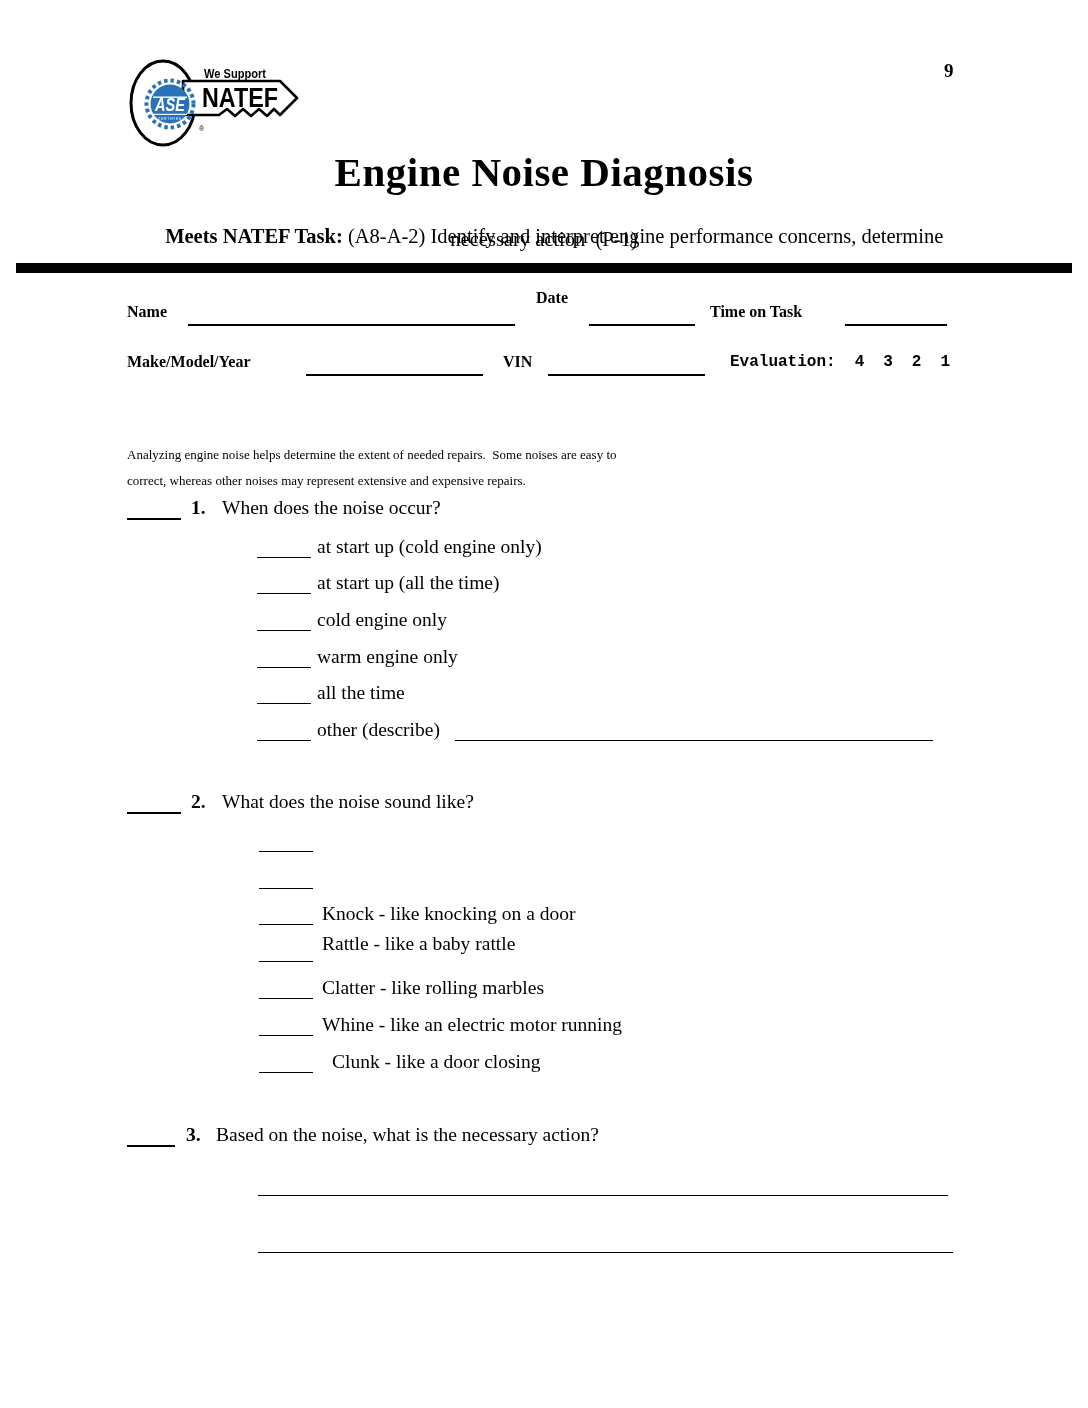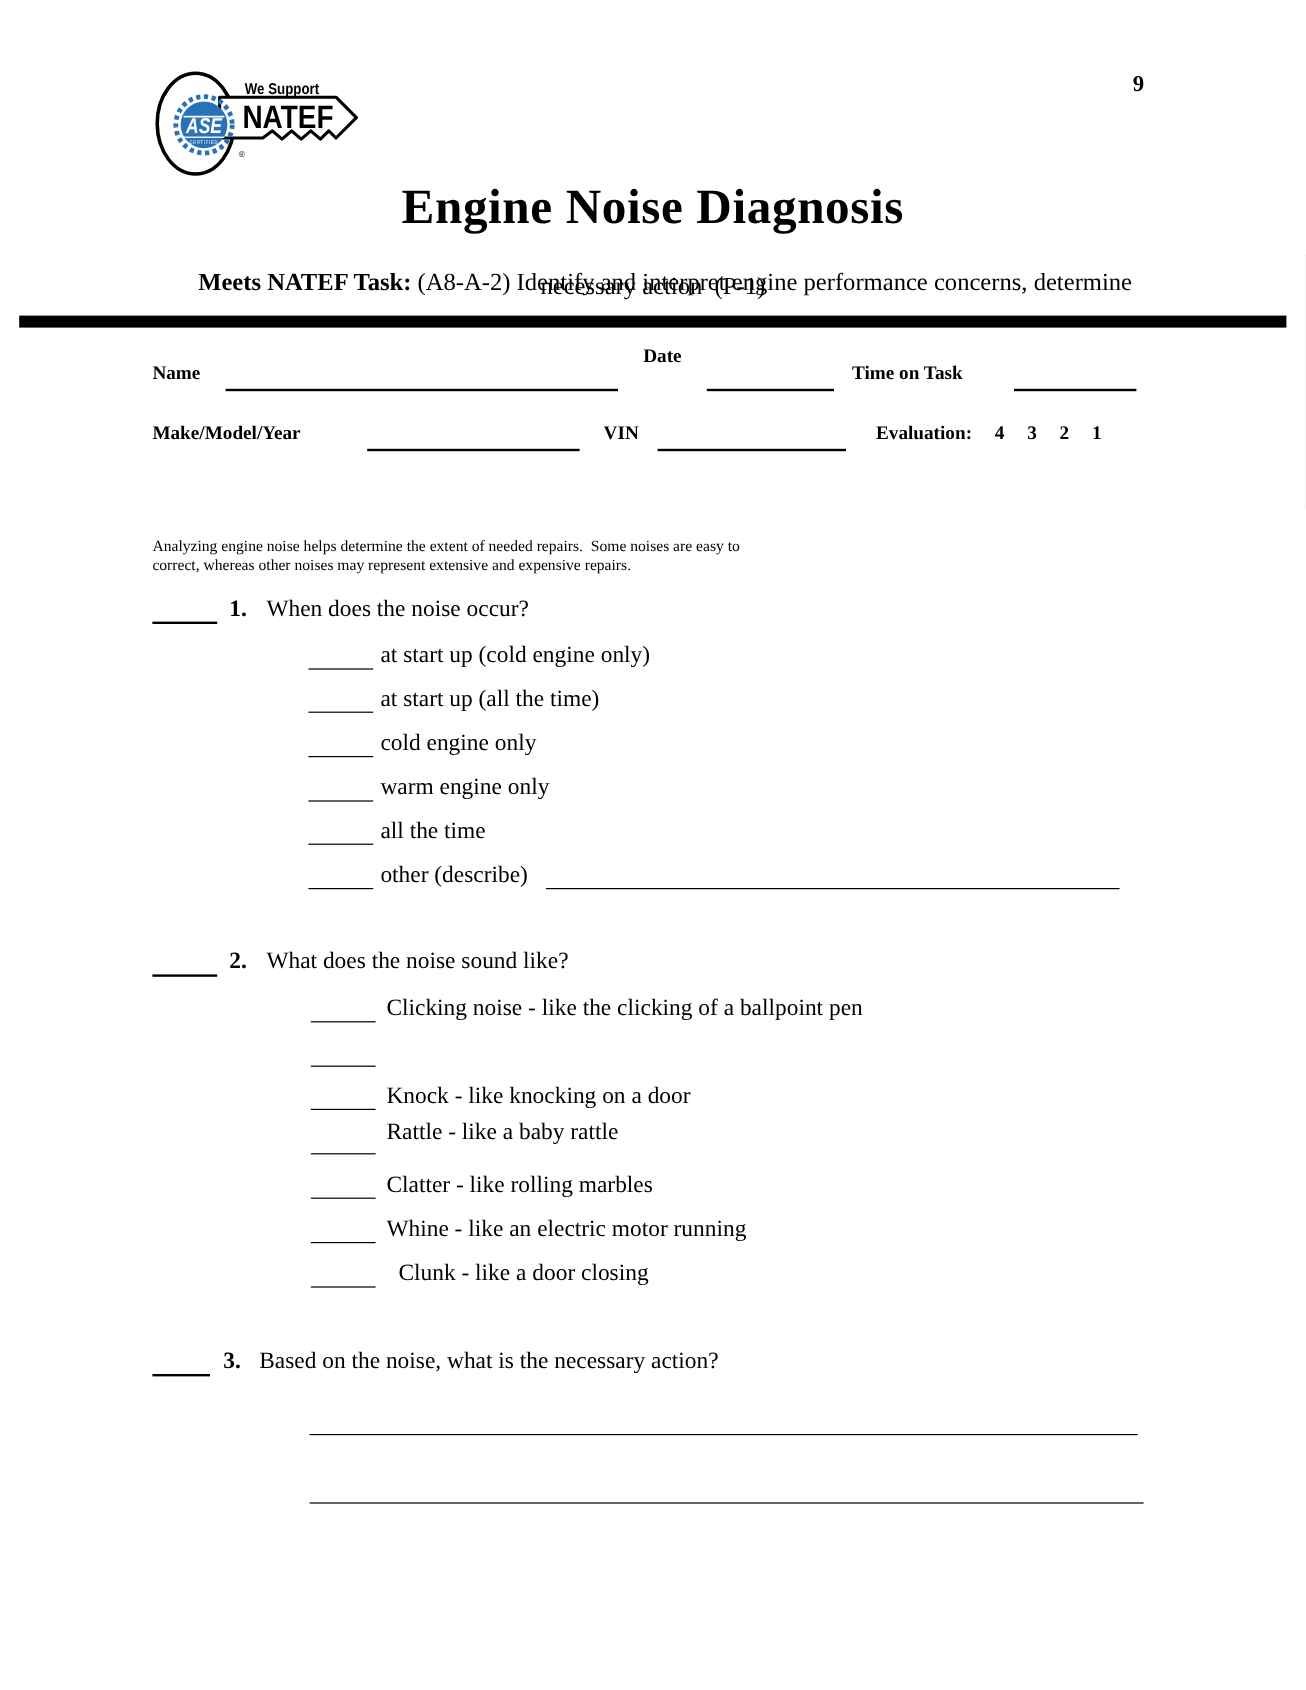--- a/index.html
+++ b/index.html
@@ -66,26 +66,26 @@
   <div class="blank" style="left:188px; top:303px; width:327px; height:21px;"></div>
   <div class="flabel" style="left:536px; top:289px;">Date</div>
   <div class="blank" style="left:589px; top:303px; width:106px; height:21px;"></div>
   <div class="flabel" style="left:710px; top:303px;">Time on Task</div>
   <div class="blank" style="left:845px; top:303px; width:102px; height:21px;"></div>
 
   <div class="flabel" style="left:127px; top:353px;text-align:center;">Make/Model/Year</div>
   <div class="blank" style="left:306px; top:353px; width:177px; height:21px;"></div>
   <div class="flabel" style="left:503px; top:353px;">VIN</div>
   <div class="blank" style="left:548px; top:353px; width:157px; height:21px;"></div>
-  <div class="flabel" style="left:730px; top:353px;">
+  <div class="flabel" style="left:730px; top:353px;font-family:Liberation Mono, monospace;">
     <span>Evaluation:</span><span class="score">4</span><span class="score">3</span><span class="score">2</span><span class="score">1</span>
   </div>
 
   <div class="intro-line" style="top:425px;">Analyzing engine noise helps determine the extent of needed repairs.  Some noises are easy to</div>
-  <div class="intro-line" style="top:441px;">correct, whereas other noises may represent extensive and expensive repairs.</div>
+  <div class="intro-line" style="top:451px;">correct, whereas other noises may represent extensive and expensive repairs.</div>
 
   <div class="blank" style="left:127px; top:497px; width:54px; height:21px;"></div>
   <div class="txt qnum" style="left:191px; top:497px;">1.</div>
   <div class="txt" style="left:222px; top:497px;">When does the noise occur?</div>
 
   <div class="blank thin" style="left:257px; top:536px; width:54px; height:21px;"></div>
   <div class="txt" style="left:317px; top:536px;">at start up (cold engine only)</div>
 
   <div class="blank thin" style="left:257px; top:572px; width:54px; height:21px;"></div>
   <div class="txt" style="left:317px; top:572px;">at start up (all the time)</div>
@@ -101,21 +101,20 @@
 
   <div class="blank thin" style="left:257px; top:719px; width:54px; height:21px;"></div>
   <div class="txt" style="left:317px; top:719px;">other (describe)</div>
   <div class="blank thin" style="left:455px; top:719px; width:478px; height:21px;"></div>
 
   <div class="blank" style="left:127px; top:791px; width:54px; height:21px;"></div>
   <div class="txt qnum" style="left:191px; top:791px;">2.</div>
   <div class="txt" style="left:222px; top:791px;">What does the noise sound like?</div>
 
   <div class="blank thin" style="left:259px; top:830px; width:54px; height:21px;"></div>
-  <div class="txt" style="left:322px; top:830px;">Clicking noise - like the clicking of a ballpoint pen</div>
 
   <div class="blank thin" style="left:259px; top:867px; width:54px; height:21px;"></div>
 
   <div class="blank thin" style="left:259px; top:903px; width:54px; height:21px;"></div>
   <div class="txt" style="left:322px; top:903px;">Knock - like knocking on a door</div>
 
   <div class="blank thin" style="left:259px; top:940px; width:54px; height:21px;"></div>
   <div class="txt" style="left:322px; top:908px;margin-top:25px;">Rattle - like a baby rattle</div>
 
   <div class="blank thin" style="left:259px; top:977px; width:54px; height:21px;"></div>

